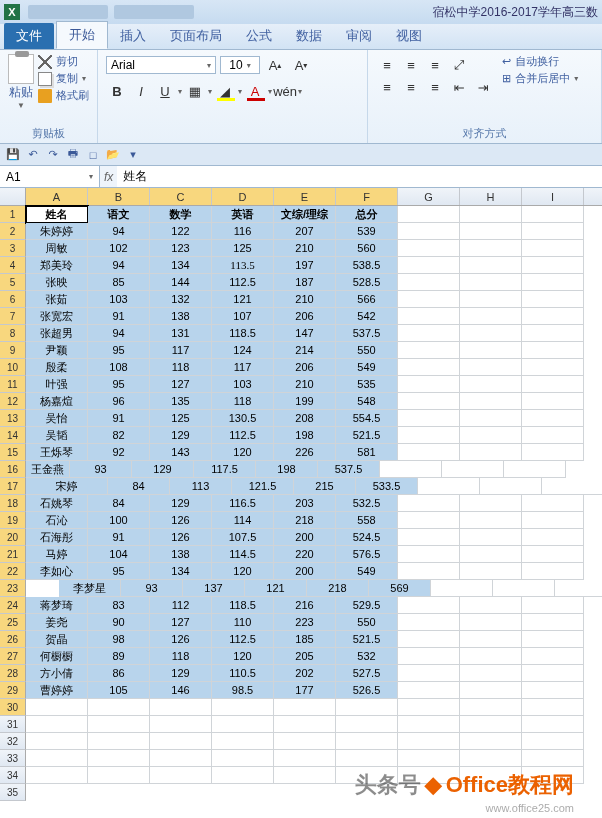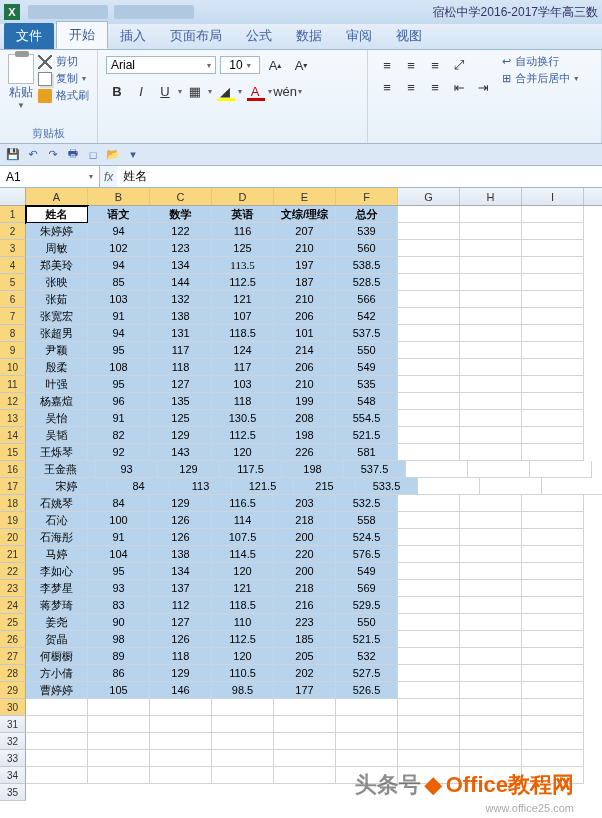--- a/index.html
+++ b/index.html
@@ -171,20 +171,21 @@
               <span>自动换行</span>
             </div>
           <div class="row">
               <span>⊞</span>
               <span>合并后居中</span>
               <span class="dd">▾</span>
             </div>
         </div>
       </div>
     </div>
+    <div class="glabel">对齐方式</div>
   </div>
 </div>
 
 <div class="qat">
   <div class="qbtn">💾</div>
   <div class="qbtn">↶</div>
   <div class="qbtn">↷</div>
   <div class="qbtn">🖶</div>
   <div class="qbtn">□</div>
   <div class="qbtn">📂</div>
@@ -332,21 +333,21 @@
         <div class="cell dsel" style="width: 62px;">542</div>
         <div class="cell" style="width: 62px;"></div>
         <div class="cell" style="width: 62px;"></div>
         <div class="cell" style="width: 62px;"></div>
       </div>
       <div class="cell-row">
         <div class="cell dsel" style="width: 62px;">张超男</div>
         <div class="cell dsel" style="width: 62px;">94</div>
         <div class="cell dsel" style="width: 62px;">131</div>
         <div class="cell dsel" style="width: 62px;">118.5</div>
-        <div class="cell dsel" style="width: 62px;">101</div>
+        <div class="cell dsel" style="width: 62px;">147</div>
         <div class="cell dsel" style="width: 62px;">537.5</div>
         <div class="cell" style="width: 62px;"></div>
         <div class="cell" style="width: 62px;"></div>
         <div class="cell" style="width: 62px;"></div>
       </div>
       <div class="cell-row">
         <div class="cell dsel" style="width: 62px;">尹颖</div>
         <div class="cell dsel" style="width: 62px;">95</div>
         <div class="cell dsel" style="width: 62px;">117</div>
         <div class="cell dsel" style="width: 62px;">124</div>
@@ -416,21 +417,21 @@
         <div class="cell dsel" style="width: 62px;">92</div>
         <div class="cell dsel" style="width: 62px;">143</div>
         <div class="cell dsel" style="width: 62px;">120</div>
         <div class="cell dsel" style="width: 62px;">226</div>
         <div class="cell dsel" style="width: 62px;">581</div>
         <div class="cell" style="width: 62px;"></div>
         <div class="cell" style="width: 62px;"></div>
         <div class="cell" style="width: 62px;"></div>
       </div>
       <div class="cell-row">
-        <div class="cell dsel" style="width: 70px;">王金燕</div>
+        <div class="cell dsel" style="width: 44px;">王金燕</div>
         <div class="cell dsel" style="width: 62px;">93</div>
         <div class="cell dsel" style="width: 62px;">129</div>
         <div class="cell dsel" style="width: 62px;">117.5</div>
         <div class="cell dsel" style="width: 62px;">198</div>
         <div class="cell dsel" style="width: 62px;">537.5</div>
         <div class="cell" style="width: 62px;"></div>
         <div class="cell" style="width: 62px;"></div>
         <div class="cell" style="width: 62px;"></div>
       </div>
       <div class="cell-row">
@@ -493,21 +494,21 @@
         <div class="cell dsel" style="width: 62px;">95</div>
         <div class="cell dsel" style="width: 62px;">134</div>
         <div class="cell dsel" style="width: 62px;">120</div>
         <div class="cell dsel" style="width: 62px;">200</div>
         <div class="cell dsel" style="width: 62px;">549</div>
         <div class="cell" style="width: 62px;"></div>
         <div class="cell" style="width: 62px;"></div>
         <div class="cell" style="width: 62px;"></div>
       </div>
       <div class="cell-row">
-        <div class="cell dsel" style="width: 62px;">李梦星</div>
+        <div class="cell dsel" style="width: 62px; margin-left: 33px;">李梦星</div>
         <div class="cell dsel" style="width: 62px;">93</div>
         <div class="cell dsel" style="width: 62px;">137</div>
         <div class="cell dsel" style="width: 62px;">121</div>
         <div class="cell dsel" style="width: 62px;">218</div>
         <div class="cell dsel" style="width: 62px;">569</div>
         <div class="cell" style="width: 62px;"></div>
         <div class="cell" style="width: 62px;"></div>
         <div class="cell" style="width: 62px;"></div>
       </div>
       <div class="cell-row">

